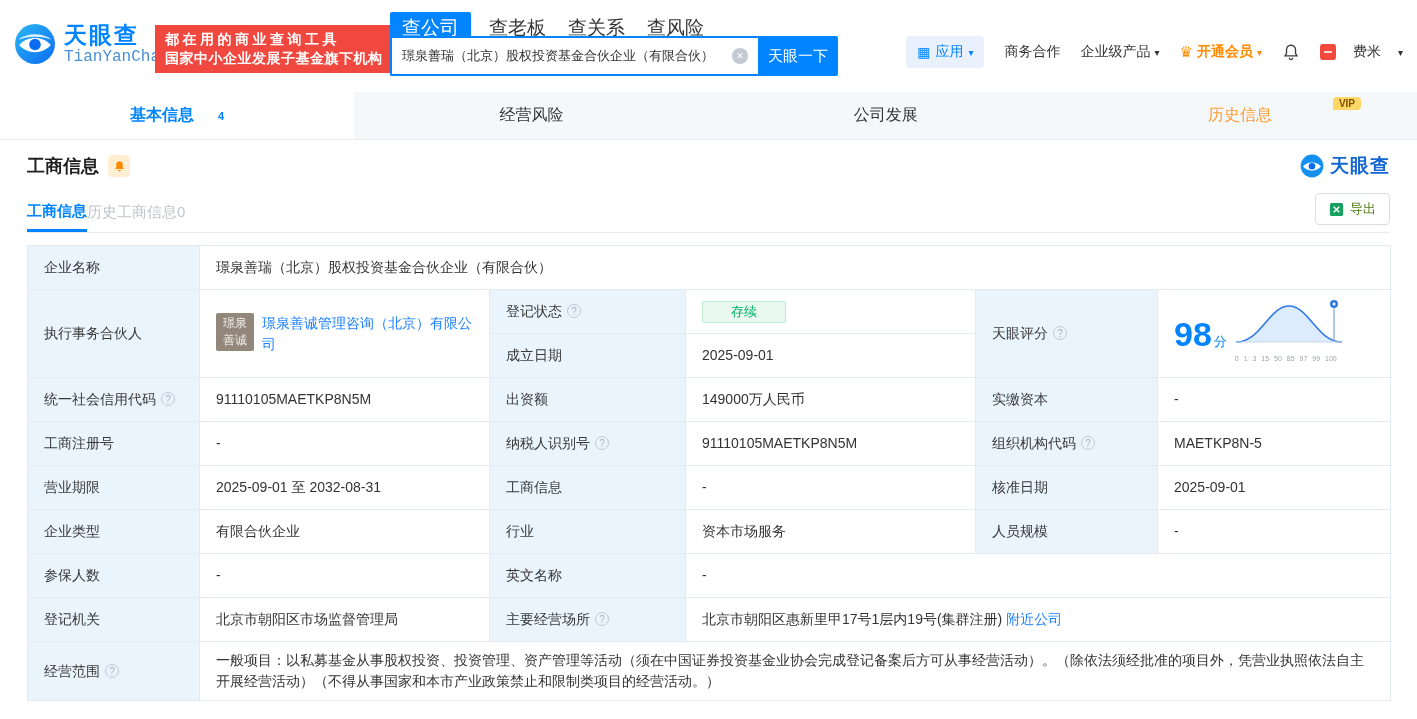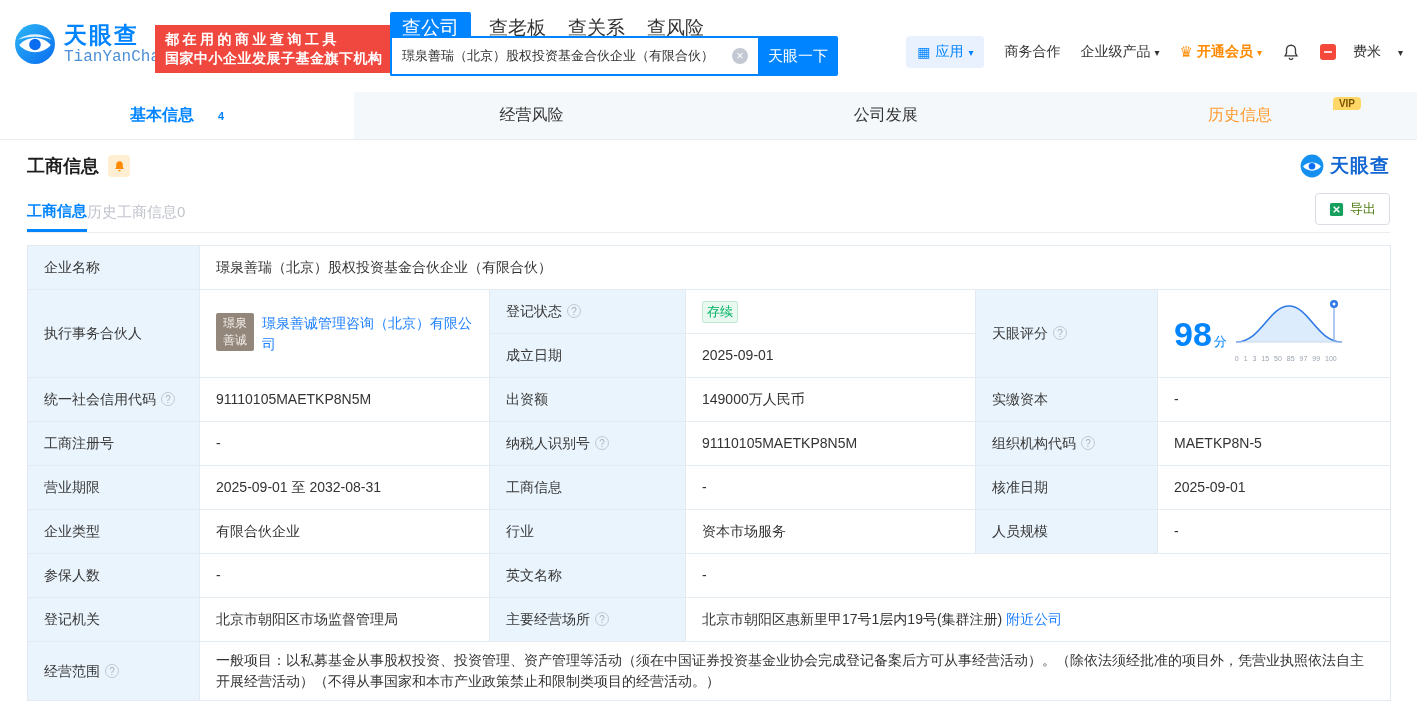--- a/index.html
+++ b/index.html
@@ -75,21 +75,21 @@
   
   table.info { width:100%; border-collapse:collapse; table-layout:fixed; margin-top:12px; font-size:14px; }
   .info td { border:1px solid #e4eaf2; padding:8px 16px; line-height:21px; color:#333; vertical-align:middle; }
   .info tr { height:44px; }
   td.lbl { background:#eaf4fd; color:#383838; }
   .help { display:inline-block; width:14px; height:14px; border:1px solid #c2c8d4; border-radius:50%;
     color:#aab1bd; font-size:10px; line-height:13px; text-align:center; margin-left:5px;
     vertical-align:1px; cursor:pointer; }
   .link { color:#1e80ff; cursor:pointer; }
   .badge-green { display:inline-block; background:#e9f9f0; color:#00b365; border:1px solid #bfe8d2;
-    font-size:13px; line-height:18px; padding:1px 4px; border-radius:2px; }
+    font-size:13px; line-height:18px; padding:1px 28px; border-radius:2px; }
   .partner-cell { display:flex; gap:8px; align-items:flex-start; }
   .partner-logo { flex:0 0 38px; width:38px; height:38px; background:#93867b; border-radius:2px;
     color:#f3efe9; font-size:12px; line-height:17px; text-align:center; padding-top:2px; }
   .score-cell { display:flex; align-items:center; gap:6px; }
   .score-num { color:#0084ff; font-size:34px; font-weight:bold; line-height:36px; }
   .score-unit { color:#0084ff; font-size:13px; margin-left:2px; }
   .score-chart { display:flex; flex-direction:column; }
   .axis-labels { font-size:7px; color:#9aa3b0; word-spacing:3px; padding-left:2px; }
   .scope-text { line-height:23px; }
 </style>

